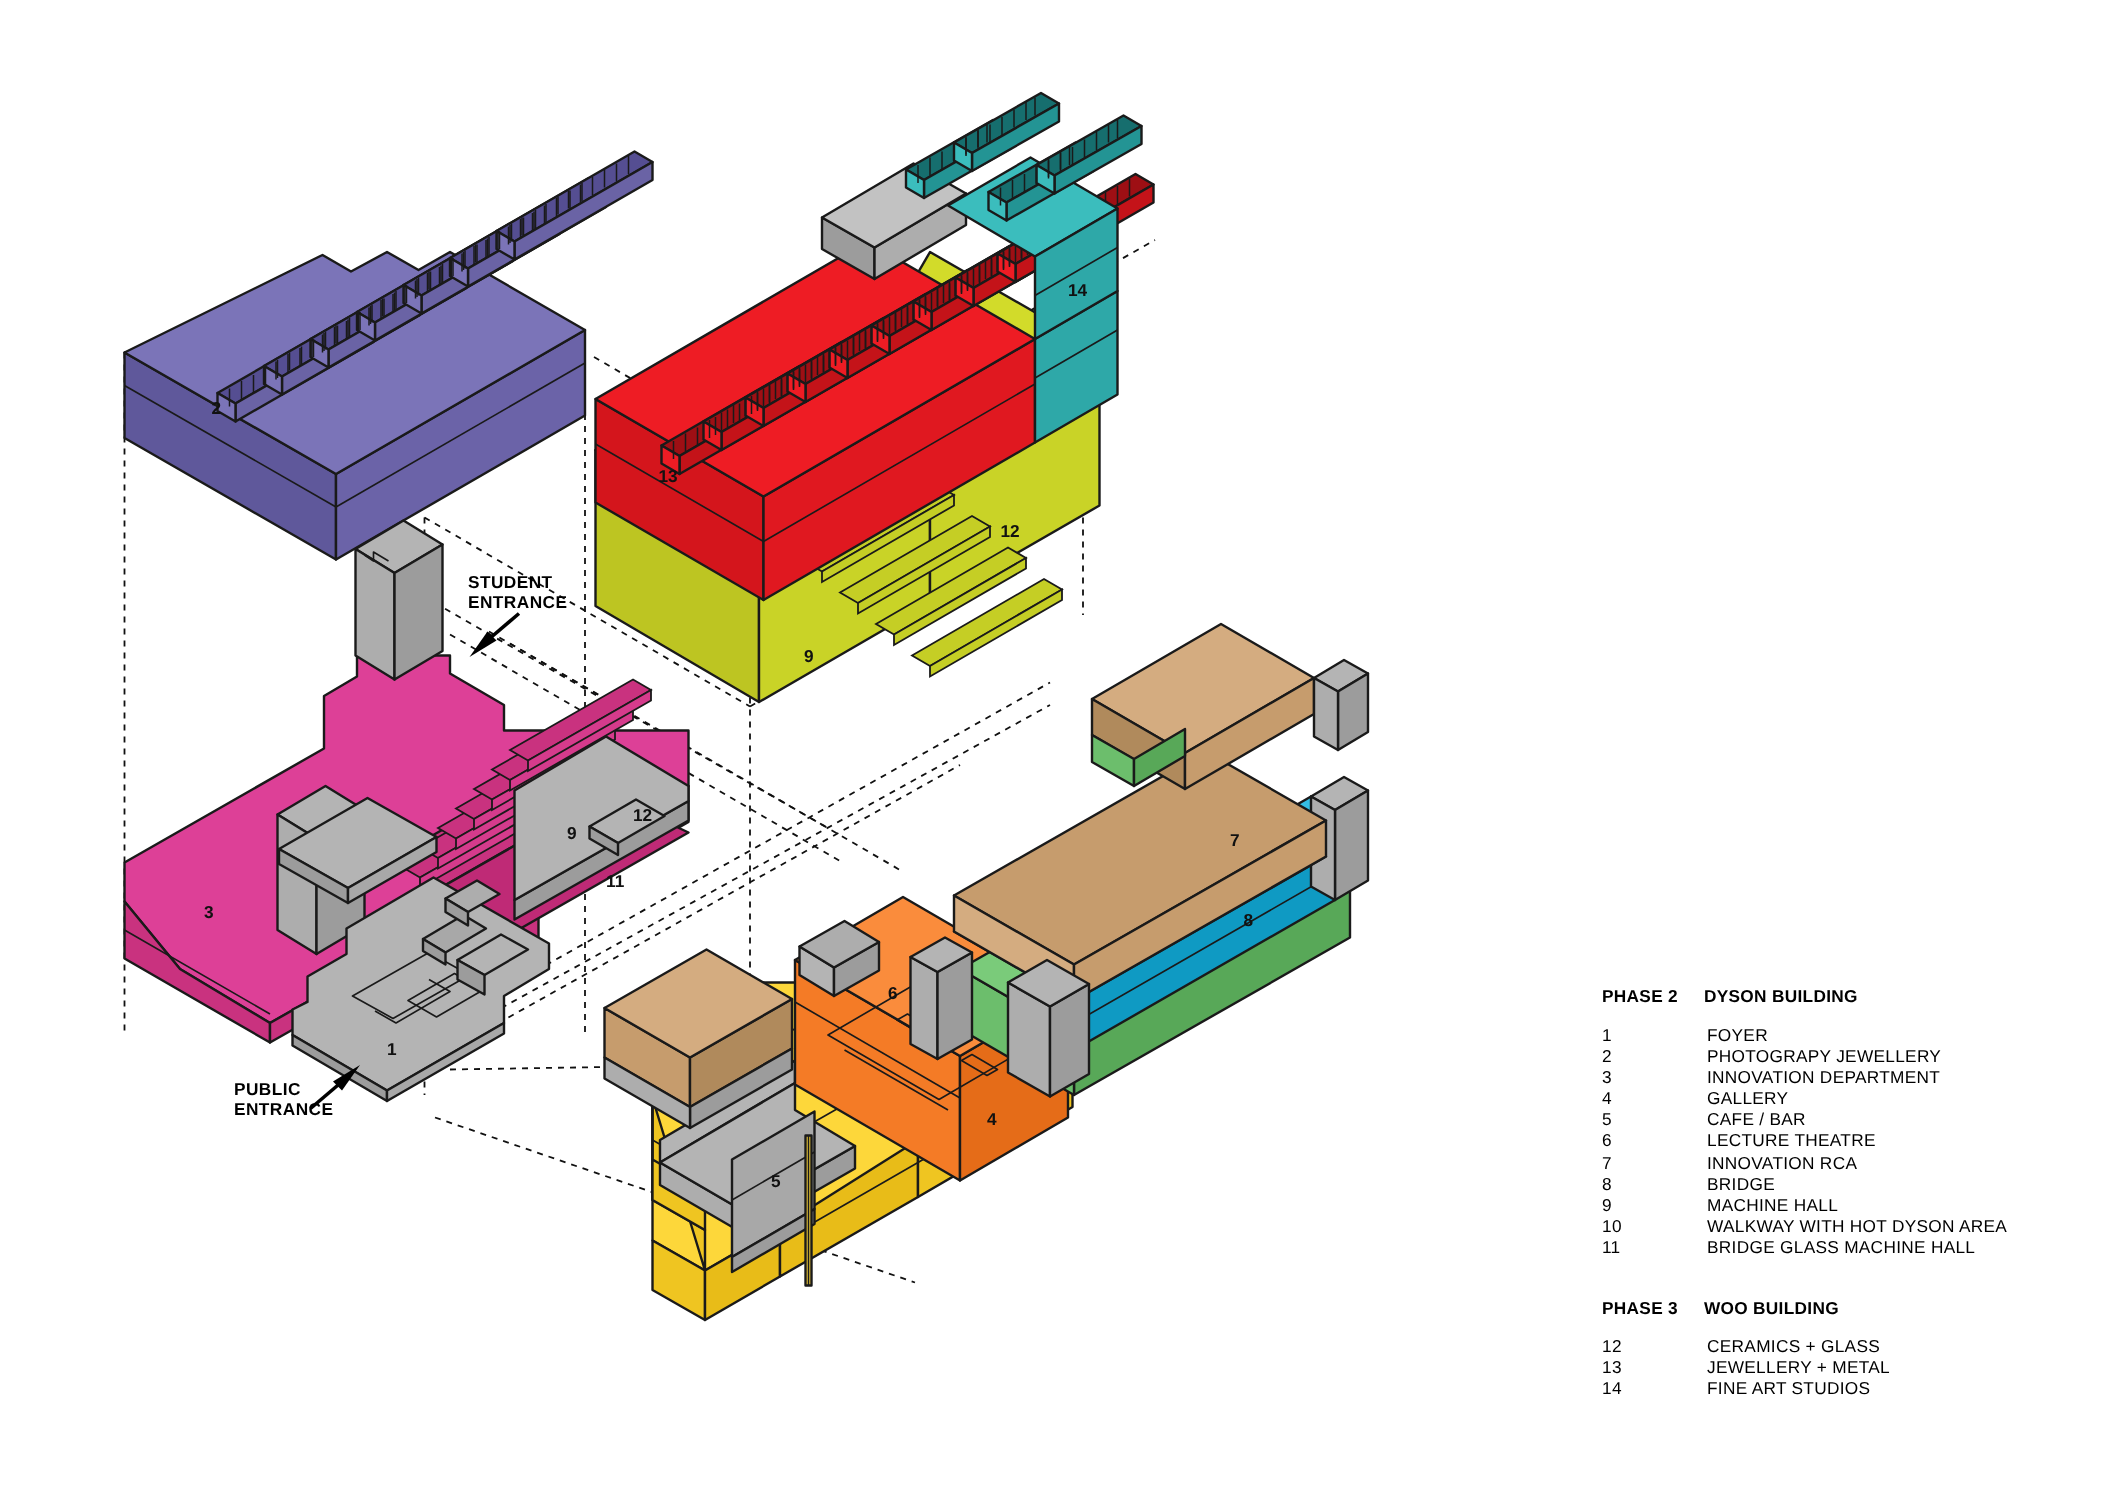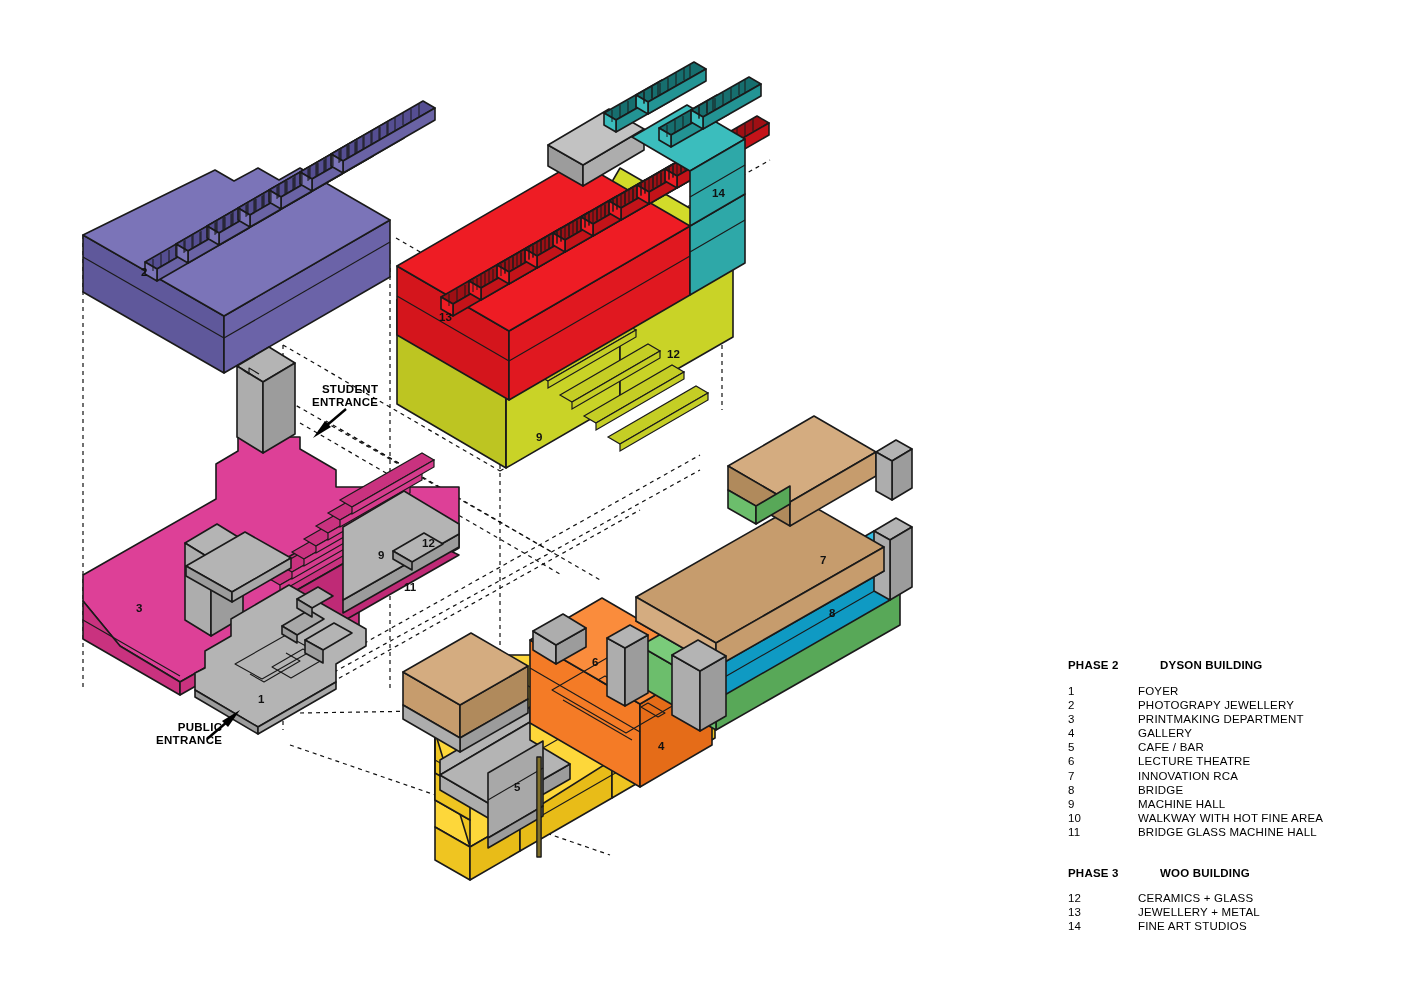--- a/index.html
+++ b/index.html
@@ -5,27 +5,27 @@
   html,body{margin:0;padding:0;background:#ffffff;}
   body{width:1410px;height:1000px;position:relative;overflow:hidden;
        font-family:"Liberation Sans","DejaVu Sans",sans-serif;color:#000;}
 
   #stage{position:absolute;left:0;top:0;width:1410px;height:1000px;}
   svg#axo{position:absolute;left:0;top:0;width:1410px;height:1000px;display:block;}
 
   .legend{position:absolute;left:1068px;top:660px;width:330px;
           font-size:11.5px;line-height:1;letter-spacing:.2px;}
   .legend .phase{font-weight:bold;display:flex;margin-bottom:14px;}
-  .legend .phase .pnum{width:92px;}
+  .legend .phase .pnum{width:68px;}
   .legend .row{display:flex;height:14.2px;}
   .legend .row .num{width:70px;}
   .legend .gap{height:26px;}
 
   .ann{position:absolute;font-weight:bold;font-size:11.5px;line-height:13px;
-       letter-spacing:.3px;text-align:right;}
+       letter-spacing:.3px;}
   #student-entrance{left:312px;top:383px;}
   #public-entrance{left:156px;top:721px;}
 </style>
 </head>
 <body>
 
 <div id="stage">
 
 <svg id="axo" viewBox="0 0 1410 1000">
   <defs>
@@ -515,21 +515,21 @@
     <div class="row">
           <span class="num">1</span>
           <span>FOYER</span>
         </div>
     <div class="row">
           <span class="num">2</span>
           <span>PHOTOGRAPY JEWELLERY</span>
         </div>
     <div class="row">
           <span class="num">3</span>
-          <span>PRINTMAKING DEPARTMENT</span>
+          <span>INNOVATION DEPARTMENT</span>
         </div>
     <div class="row">
           <span class="num">4</span>
           <span>GALLERY</span>
         </div>
     <div class="row">
           <span class="num">5</span>
           <span>CAFE / BAR</span>
         </div>
     <div class="row">
@@ -543,21 +543,21 @@
     <div class="row">
           <span class="num">8</span>
           <span>BRIDGE</span>
         </div>
     <div class="row">
           <span class="num">9</span>
           <span>MACHINE HALL</span>
         </div>
     <div class="row">
           <span class="num">10</span>
-          <span>WALKWAY WITH HOT FINE AREA</span>
+          <span>WALKWAY WITH HOT DYSON AREA</span>
         </div>
     <div class="row">
           <span class="num">11</span>
           <span>BRIDGE GLASS MACHINE HALL</span>
         </div>
   </div>
 
   <div class="gap"></div>
 
   <div class="phase">

